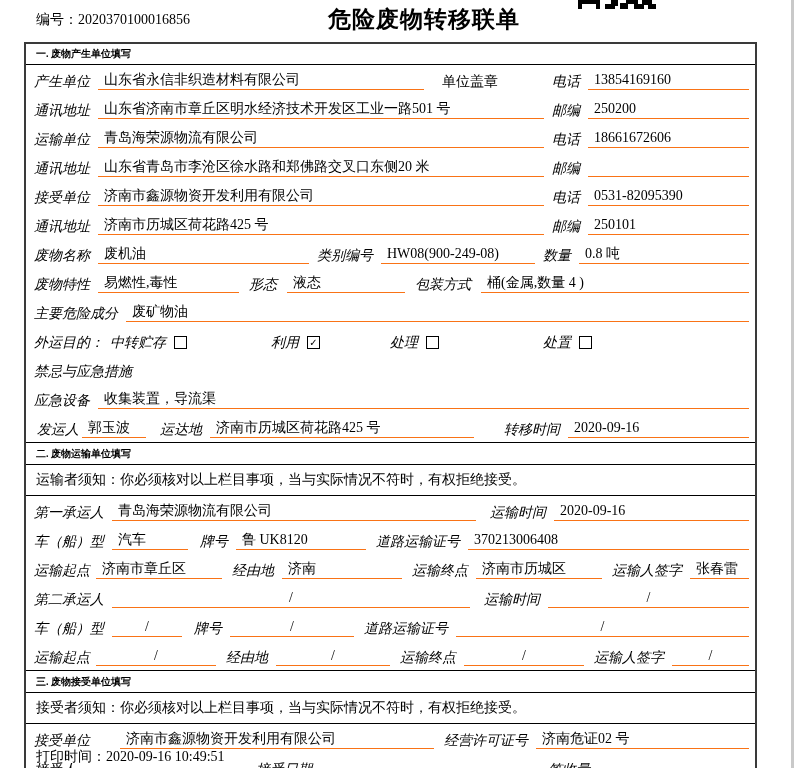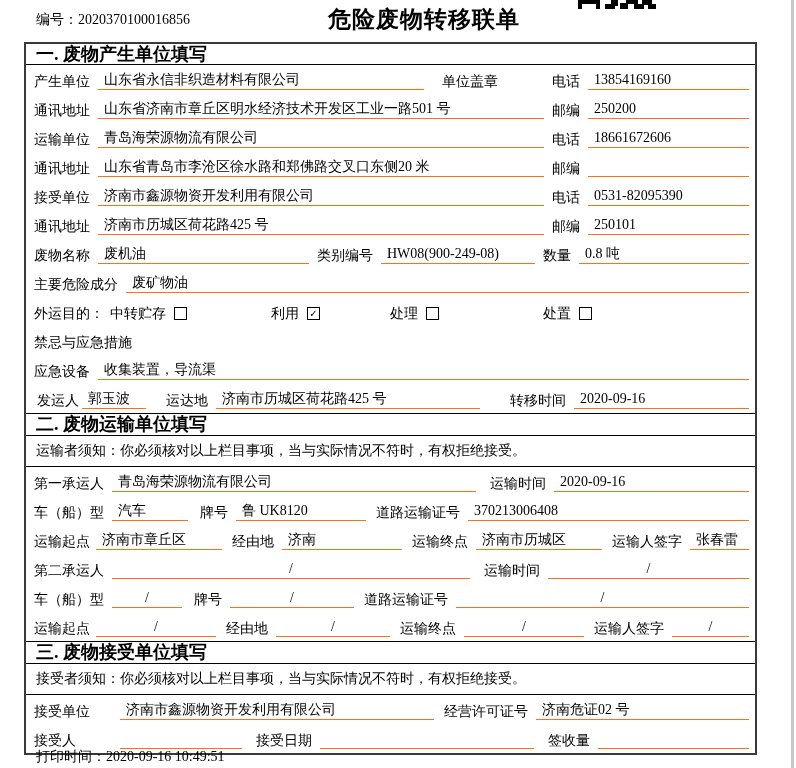--- a/index.html
+++ b/index.html
@@ -11,47 +11,47 @@
   .abs{position:absolute;}
   #serial{left:36px;top:11px;white-space:nowrap;}
   #title{left:328px;top:4px;font-size:23px;font-weight:bold;letter-spacing:1px;white-space:nowrap;}
   #qr{left:578px;top:0;}
   #page-edge{left:791px;top:0;width:3px;height:768px;background:#c9c9c9;}
   #form{
     left:24px;top:42px;width:729px;border:2px solid #3a3a3a;background:#fff;
   }
   .sec-title{
     height:20px;line-height:20px;font-weight:bold;padding-left:10px;
-    border-bottom:1px solid #000;font-size:18px;
+    border-bottom:1px solid #000;font-size:10px;
   }
   .sec-title.mid{border-top:1px solid #000;height:21px;line-height:21px;}
   .notice{
     height:30px;display:flex;align-items:center;padding-left:10px;
     border-bottom:1px solid #000;white-space:nowrap;
   }
   .row{
     height:25px;display:flex;align-items:flex-end;
     padding:0 6px 4px 8px;white-space:nowrap;line-height:1.15;
   }
-  .lbl{flex:none;}
+  .lbl{flex:none;font-style:italic;}
   .ul{
     border-bottom:1px solid #f97316;padding:0 0 1px 6px;
     flex:none;overflow:visible;min-height:15px;
   }
   .ul.grow{flex:1 1 auto;}
   .ul.ctr{text-align:center;padding-left:0;}
   .cb{
     flex:none;width:11px;height:11px;border:1px solid #000;
     display:inline-flex;align-items:center;justify-content:center;
     font-size:10px;line-height:1;margin-bottom:2px;
   }
   .seal{flex:none;padding-left:18px;width:102px;}
   .w60{width:60px;} .w48{width:48px;text-align:center;} .w74{width:74px;} .w56{width:56px;} .w84{width:84px;}
   .ml4{margin-left:4px;} .ml6{margin-left:6px;} .ml8{margin-left:8px;} .ml10{margin-left:10px;}
-  .ml12{margin-left:12px;} .ml14{margin-left:14px;} .ml26{margin-left:20px;} .ml30{margin-left:30px;}
+  .ml12{margin-left:12px;} .ml14{margin-left:14px;} .ml26{margin-left:14px;} .ml30{margin-left:30px;}
   .ml70{margin-left:70px;} .ml84{margin-left:84px;} .ml104{margin-left:104px;}
   #footer{left:36px;top:748px;white-space:nowrap;}
 </style>
 </head>
 <body>
 
 <div class="abs" id="serial">
   <span>编号：</span><span>2020370100016856</span>
 </div>
 <div class="abs" id="title">危险废物转移联单</div>
@@ -117,20 +117,28 @@
 
   <div class="row">
     <span class="lbl w60">废物名称</span>
     <span class="ul ml4" style="width:205px">废机油</span>
     <span class="lbl ml8">类别编号</span>
     <span class="ul ml8" style="width:148px">HW08(900-249-08)</span>
     <span class="lbl ml8">数量</span>
     <span class="ul grow ml8">0.8 吨</span>
   </div>
 
+  <div class="row">
+    <span class="lbl w60">废物特性</span>
+    <span class="ul ml4" style="width:135px">易燃性,毒性</span>
+    <span class="lbl ml10">形态</span>
+    <span class="ul ml10" style="width:112px">液态</span>
+    <span class="lbl ml10">包装方式</span>
+    <span class="ul grow ml10">桶(金属,数量 4 )</span>
+  </div>
 
   <div class="row">
     <span class="lbl">主要危险成分</span>
     <span class="ul grow ml8">废矿物油</span>
   </div>
 
   <div class="row">
     <span class="lbl">外运目的：</span>
     <span class="lbl ml6">中转贮存</span>
     <span class="cb ml8"></span>

